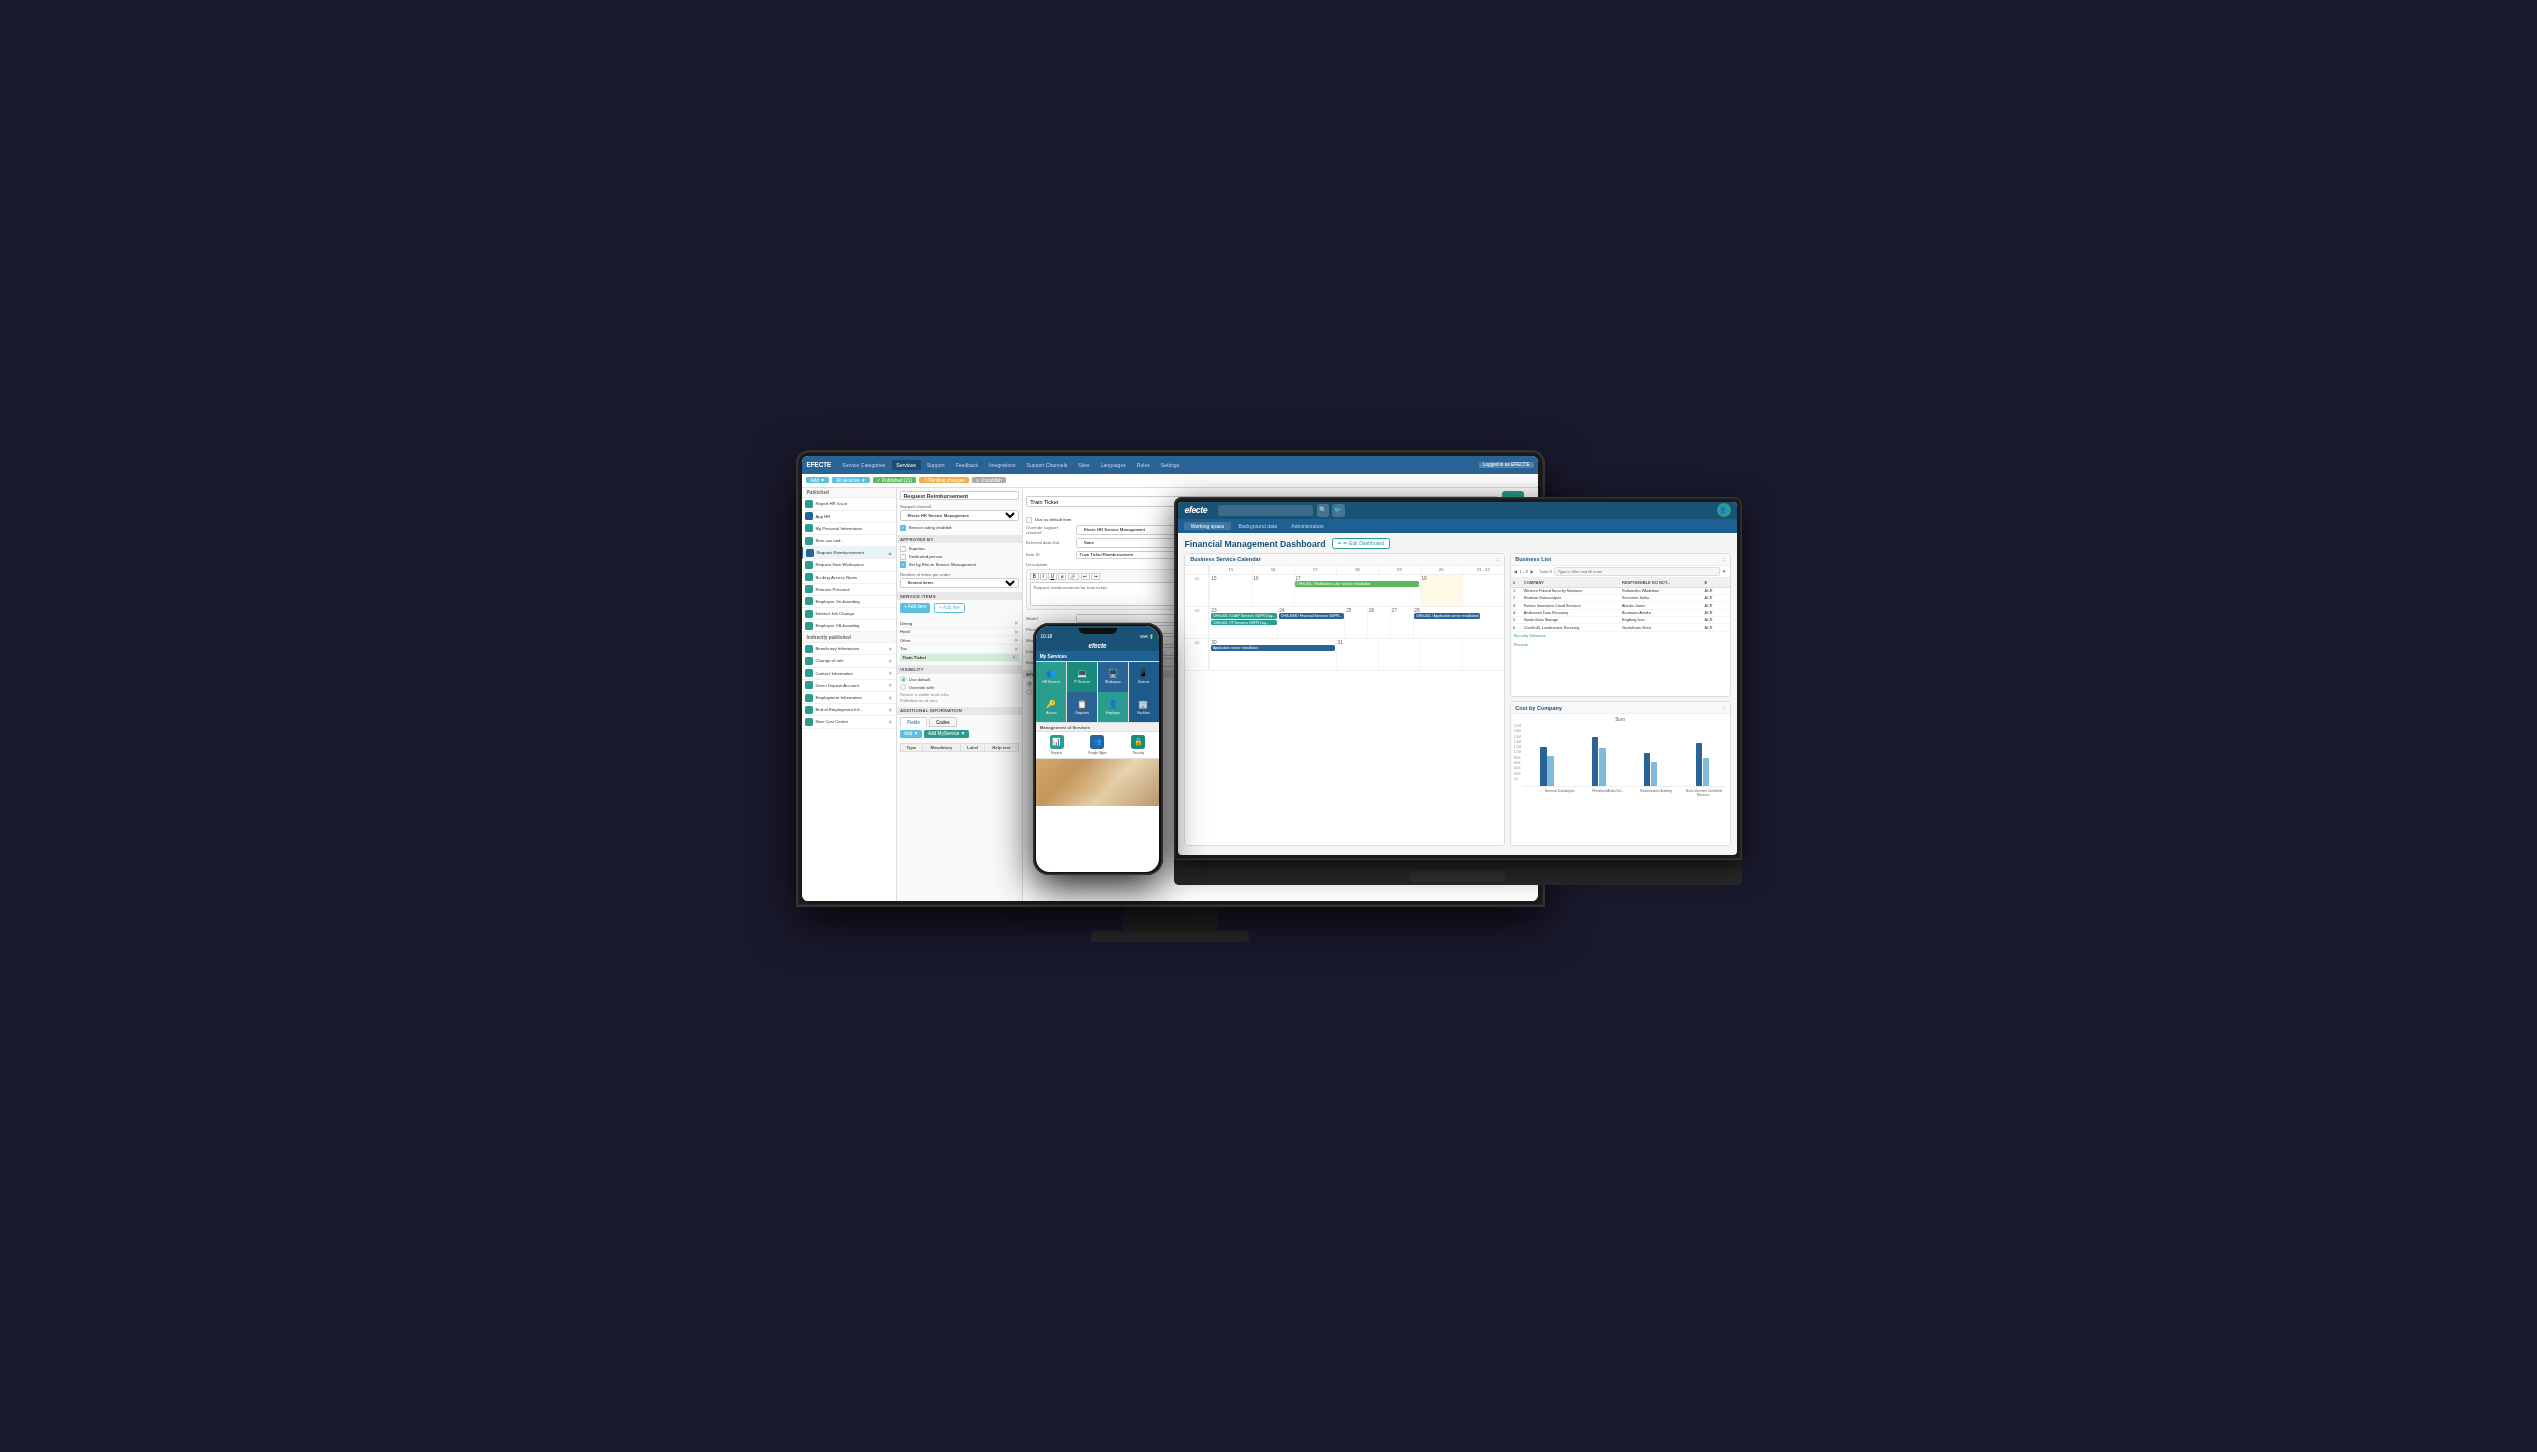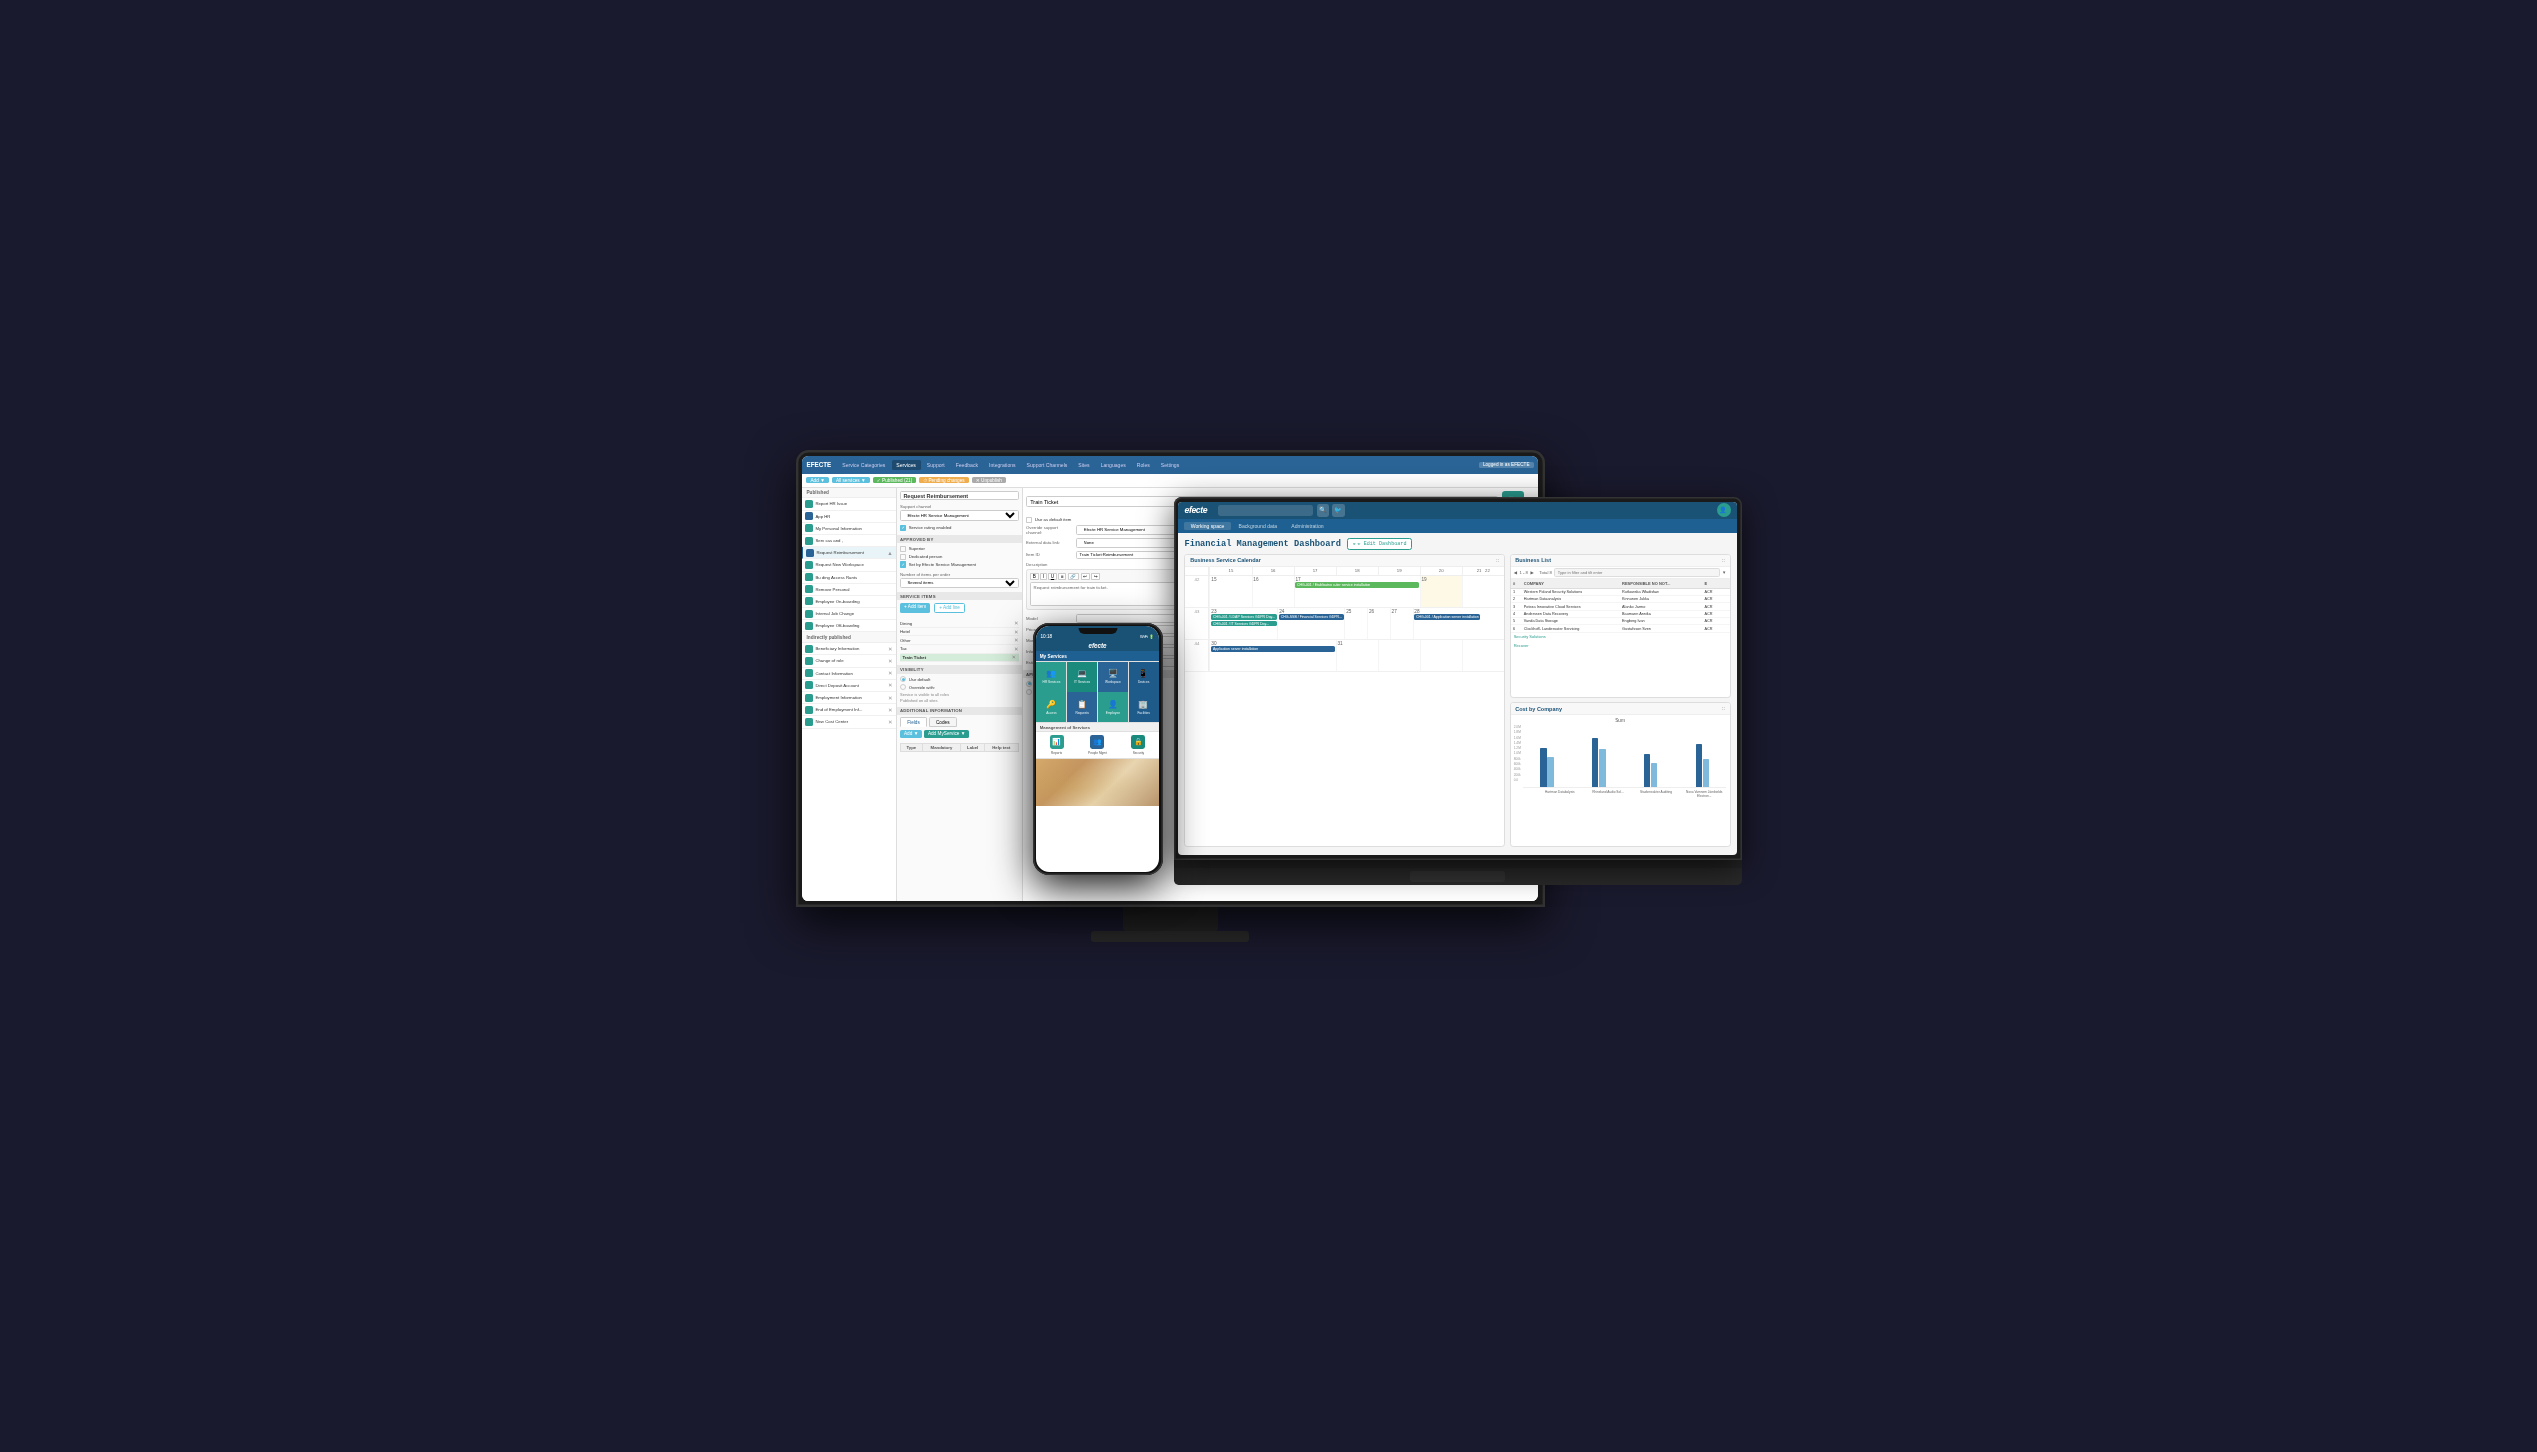--- a/index.html
+++ b/index.html
@@ -605,23 +605,22 @@
     }
 
     .dash-content {
       flex: 1;
       padding: 4.7px 6.3px;
       overflow: hidden;
     }
 
     .dash-title-row {
       display: flex;
-      align-items: center;
+      align-items: flex-end;
       margin-bottom: 4px;
-      font-family: Liberation Mono, monospace;
     }
 
     .dash-title {
       font-size: 8.7px;
       font-weight: bold;
       color: #1a5276;
     }
 
     .edit-dash-btn {
       margin-left: 6.3px;

